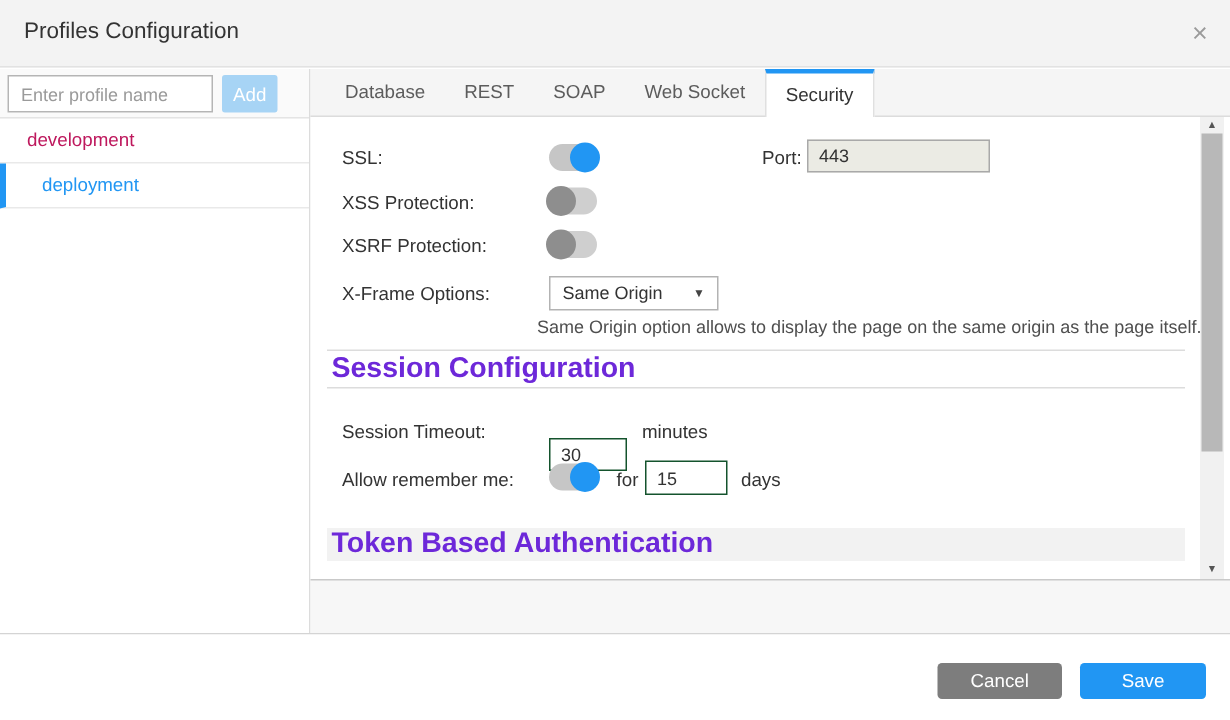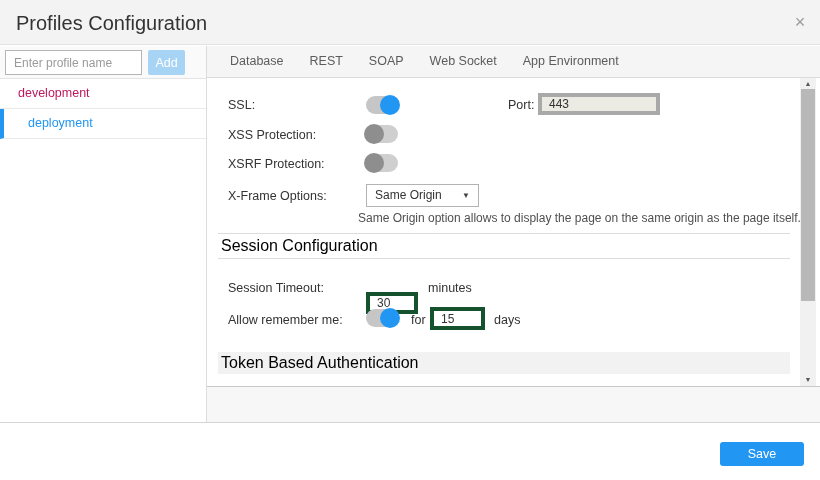--- a/index.html
+++ b/index.html
@@ -5,21 +5,21 @@
   * { box-sizing: border-box; margin: 0; padding: 0; }
   html, body { background: #fff; }
   .stage {
     position: relative; width: 820px; height: 480px;
     font-family: "Liberation Sans", sans-serif; color: #333;
     background: #fff; overflow: hidden;
   }
   
   .titlebar { position: absolute; left: 0; top: 0; width: 820px; height: 45px;
     background: #f3f3f3; border-bottom: 1px solid #e2e2e2; }
-  .title { position: absolute; left: 16px; top: 12px; font-size: 20px; font-weight: 500; color: #333; }
+  .title { position: absolute; left: 16px; top: 12px; font-size: 15px; font-weight: 500; color: #333; }
   .close { position: absolute; right: 8px; top: 10px; width: 24px; height: 24px; line-height: 24px;
     text-align: center; font-size: 18px; color: #9a9a9a; cursor: pointer; }
   
   .sidebar { position: absolute; left: 0; top: 46px; width: 207px; height: 376px;
     background: #fff; border-right: 1px solid #dcdcdc; }
   .add-row { position: relative; height: 33px; background: #fafafa; border-bottom: 1px solid #e4e4e4; }
   .profile-input { position: absolute; left: 5px; top: 4px; width: 137px; height: 25px;
     border: 1px solid #b5b5b5; font-family: "Liberation Sans", sans-serif; font-size: 12px;
     color: #333; padding: 0 8px; background: #fff; outline: none; }
   .profile-input::placeholder { color: #9a9a9a; }
@@ -38,31 +38,31 @@
     line-height: 28px; height: 32px; }
   
   .content { position: absolute; left: 207px; top: 78px; width: 613px; height: 308px; background: #fff; }
   .lbl { position: absolute; font-size: 12.5px; color: #333; white-space: nowrap; }
   .switch { position: absolute; width: 32px; height: 18px; border-radius: 10px; cursor: pointer; }
   .switch .knob { position: absolute; width: 20px; height: 20px; border-radius: 50%; top: -1px; }
   .switch.on { background: #c6c6c6; }
   .switch.on .knob { right: -2px; background: #2196f3; }
   .switch.off { background: #cfcfcf; }
   .switch.off .knob { left: -2px; background: #8e8e8e; }
-  .txt-input { position: absolute; border: 4px solid #14532d; background: #fff; color: #333;
+  .txt-input { position: absolute; border: 1px solid #14532d; background: #fff; color: #333;
     font-family: "Liberation Sans", sans-serif; font-size: 12px; padding: 0 7px; outline: none; }
   .txt-input.disabled { background: #ebebe4; border-color: #a9a9a9; }
   .dropdown { position: absolute; left: 366px; top: 184px; width: 113px; height: 23px;
     border: 1px solid #b3b3b3; background: #fff; font-size: 12px; color: #333;
     line-height: 21px; padding: 0 8px; cursor: pointer; }
   .dropdown .caret { float: right; font-size: 8px; color: #444; line-height: 21px; }
   .help { position: absolute; left: 358px; top: 211px; font-size: 12px; color: #4f4f4f; white-space: nowrap; }
   .section { position: absolute; left: 218px; width: 572px; height: 26px;
     border-top: 1px solid #dcdcdc; border-bottom: 1px solid #dcdcdc;
-    font-size: 16px; color: #000000; line-height: 24px; padding-left: 3px; }
+    font-size: 19px; color: #6d28d9; line-height: 24px; padding-left: 3px; font-weight: bold; }
   .section.gray { background: #f2f2f2; border: none; height: 22px; line-height: 22px; }
   
   .scrollbar { position: absolute; left: 800px; top: 78px; width: 16px; height: 310px; background: #f1f1f1; }
   .sb-arrow { position: absolute; left: 0; width: 16px; height: 12px; text-align: center;
     font-size: 7px; color: #555; line-height: 12px; cursor: pointer; }
   .sb-arrow.up { top: 0; }
   .sb-arrow.down { bottom: 2px; }
   .sb-thumb { position: absolute; left: 1px; top: 11px; width: 14px; height: 212px; background: #b8b8b8; cursor: pointer; }
   
   .panel-strip { position: absolute; left: 207px; top: 386px; width: 613px; height: 36px;
@@ -91,21 +91,21 @@
     </div>
     <div class="profile-item">development</div>
     <div class="profile-item selected">deployment</div>
   </div>
 
   <div class="tabbar">
     <div class="tab">Database</div>
     <div class="tab">REST</div>
     <div class="tab">SOAP</div>
     <div class="tab">Web Socket</div>
-    <div class="tab">App Environment</div>
+    <div class="tab active">Security</div>
   </div>
 
   <div class="content">
 
     <div class="lbl" style="left:21px; top:20px;">SSL:</div>
     <div class="switch on" style="left:159px; top:18px;">
       <div class="knob"></div>
     </div>
     <div class="lbl" style="left:301px; top:20px;">Port:</div>
     <input class="txt-input disabled" style="left: 331px; top: 15px; width: 122px; height: 22px;" type="text" readonly="" value="443">
@@ -147,16 +147,17 @@
   <div class="scrollbar">
     <div class="sb-arrow up">▲</div>
     <div class="sb-thumb"></div>
     <div class="sb-arrow down">▼</div>
   </div>
 
   <div class="panel-strip"></div>
   <div class="dialog-divider"></div>
 
   <div class="footer">
+    <button class="btn btn-cancel">Cancel</button>
     <button class="btn btn-save">Save</button>
   </div>
 
 </div>
 
 </body></html>

